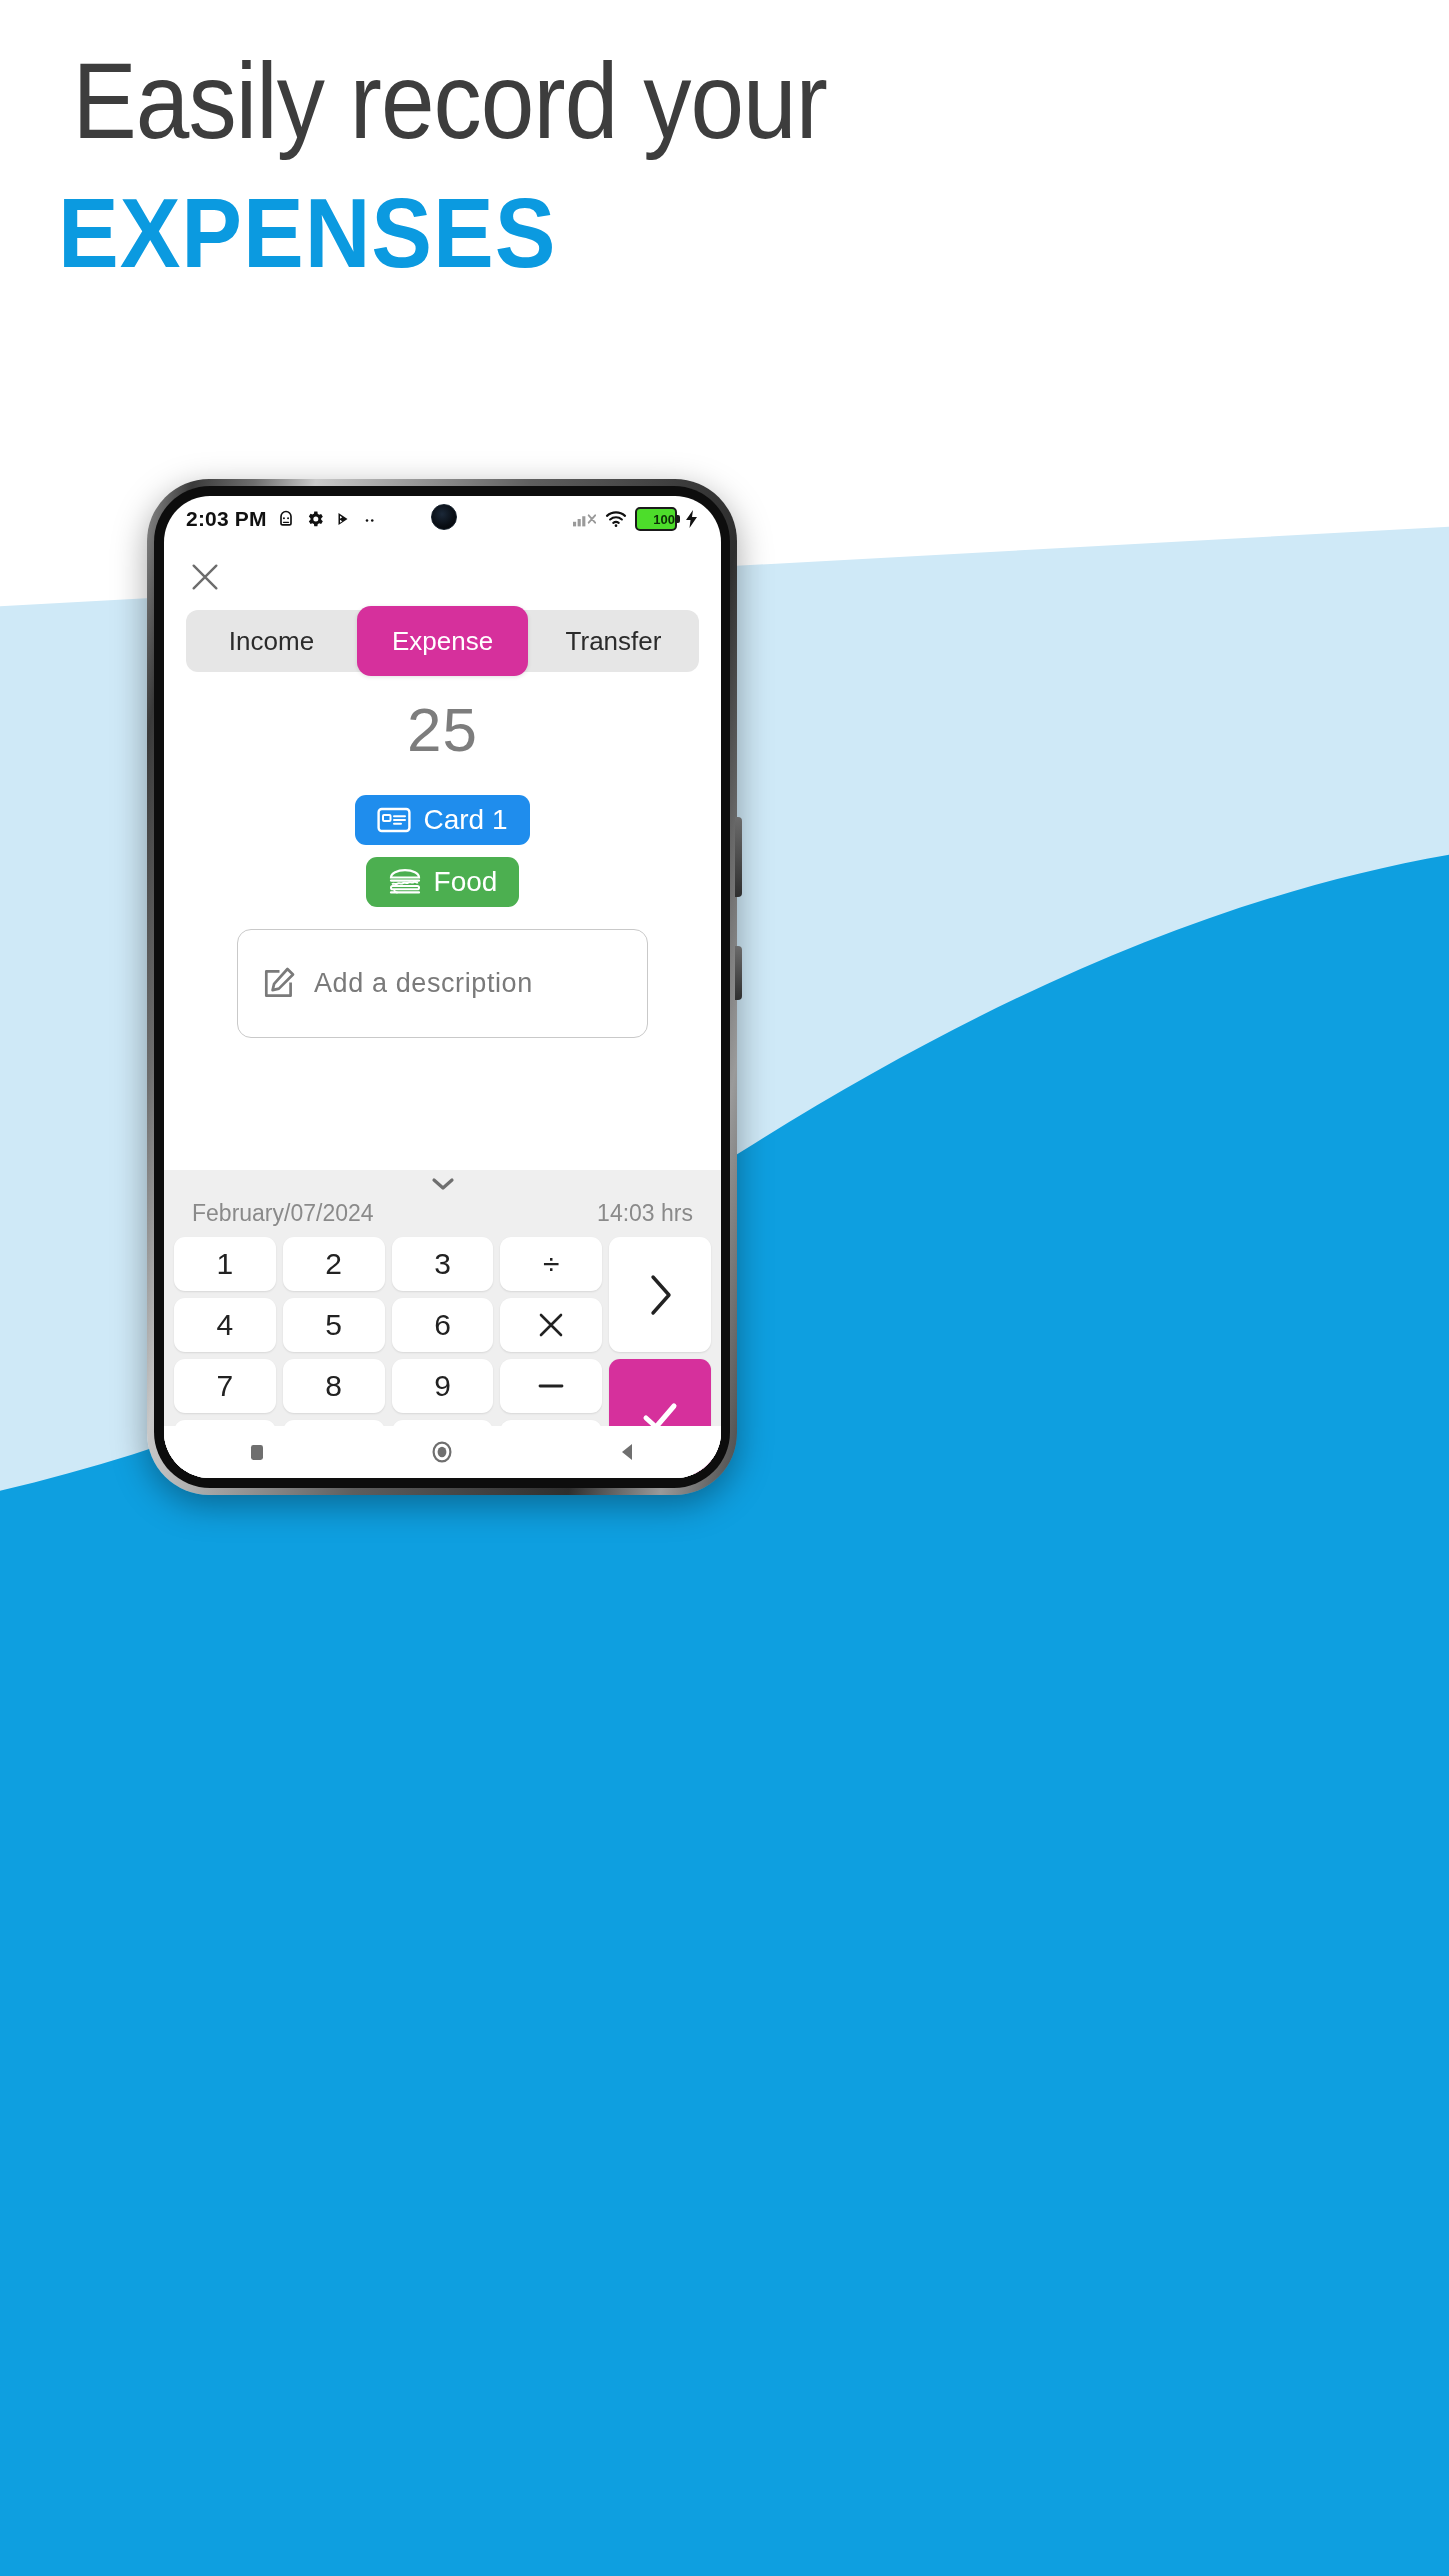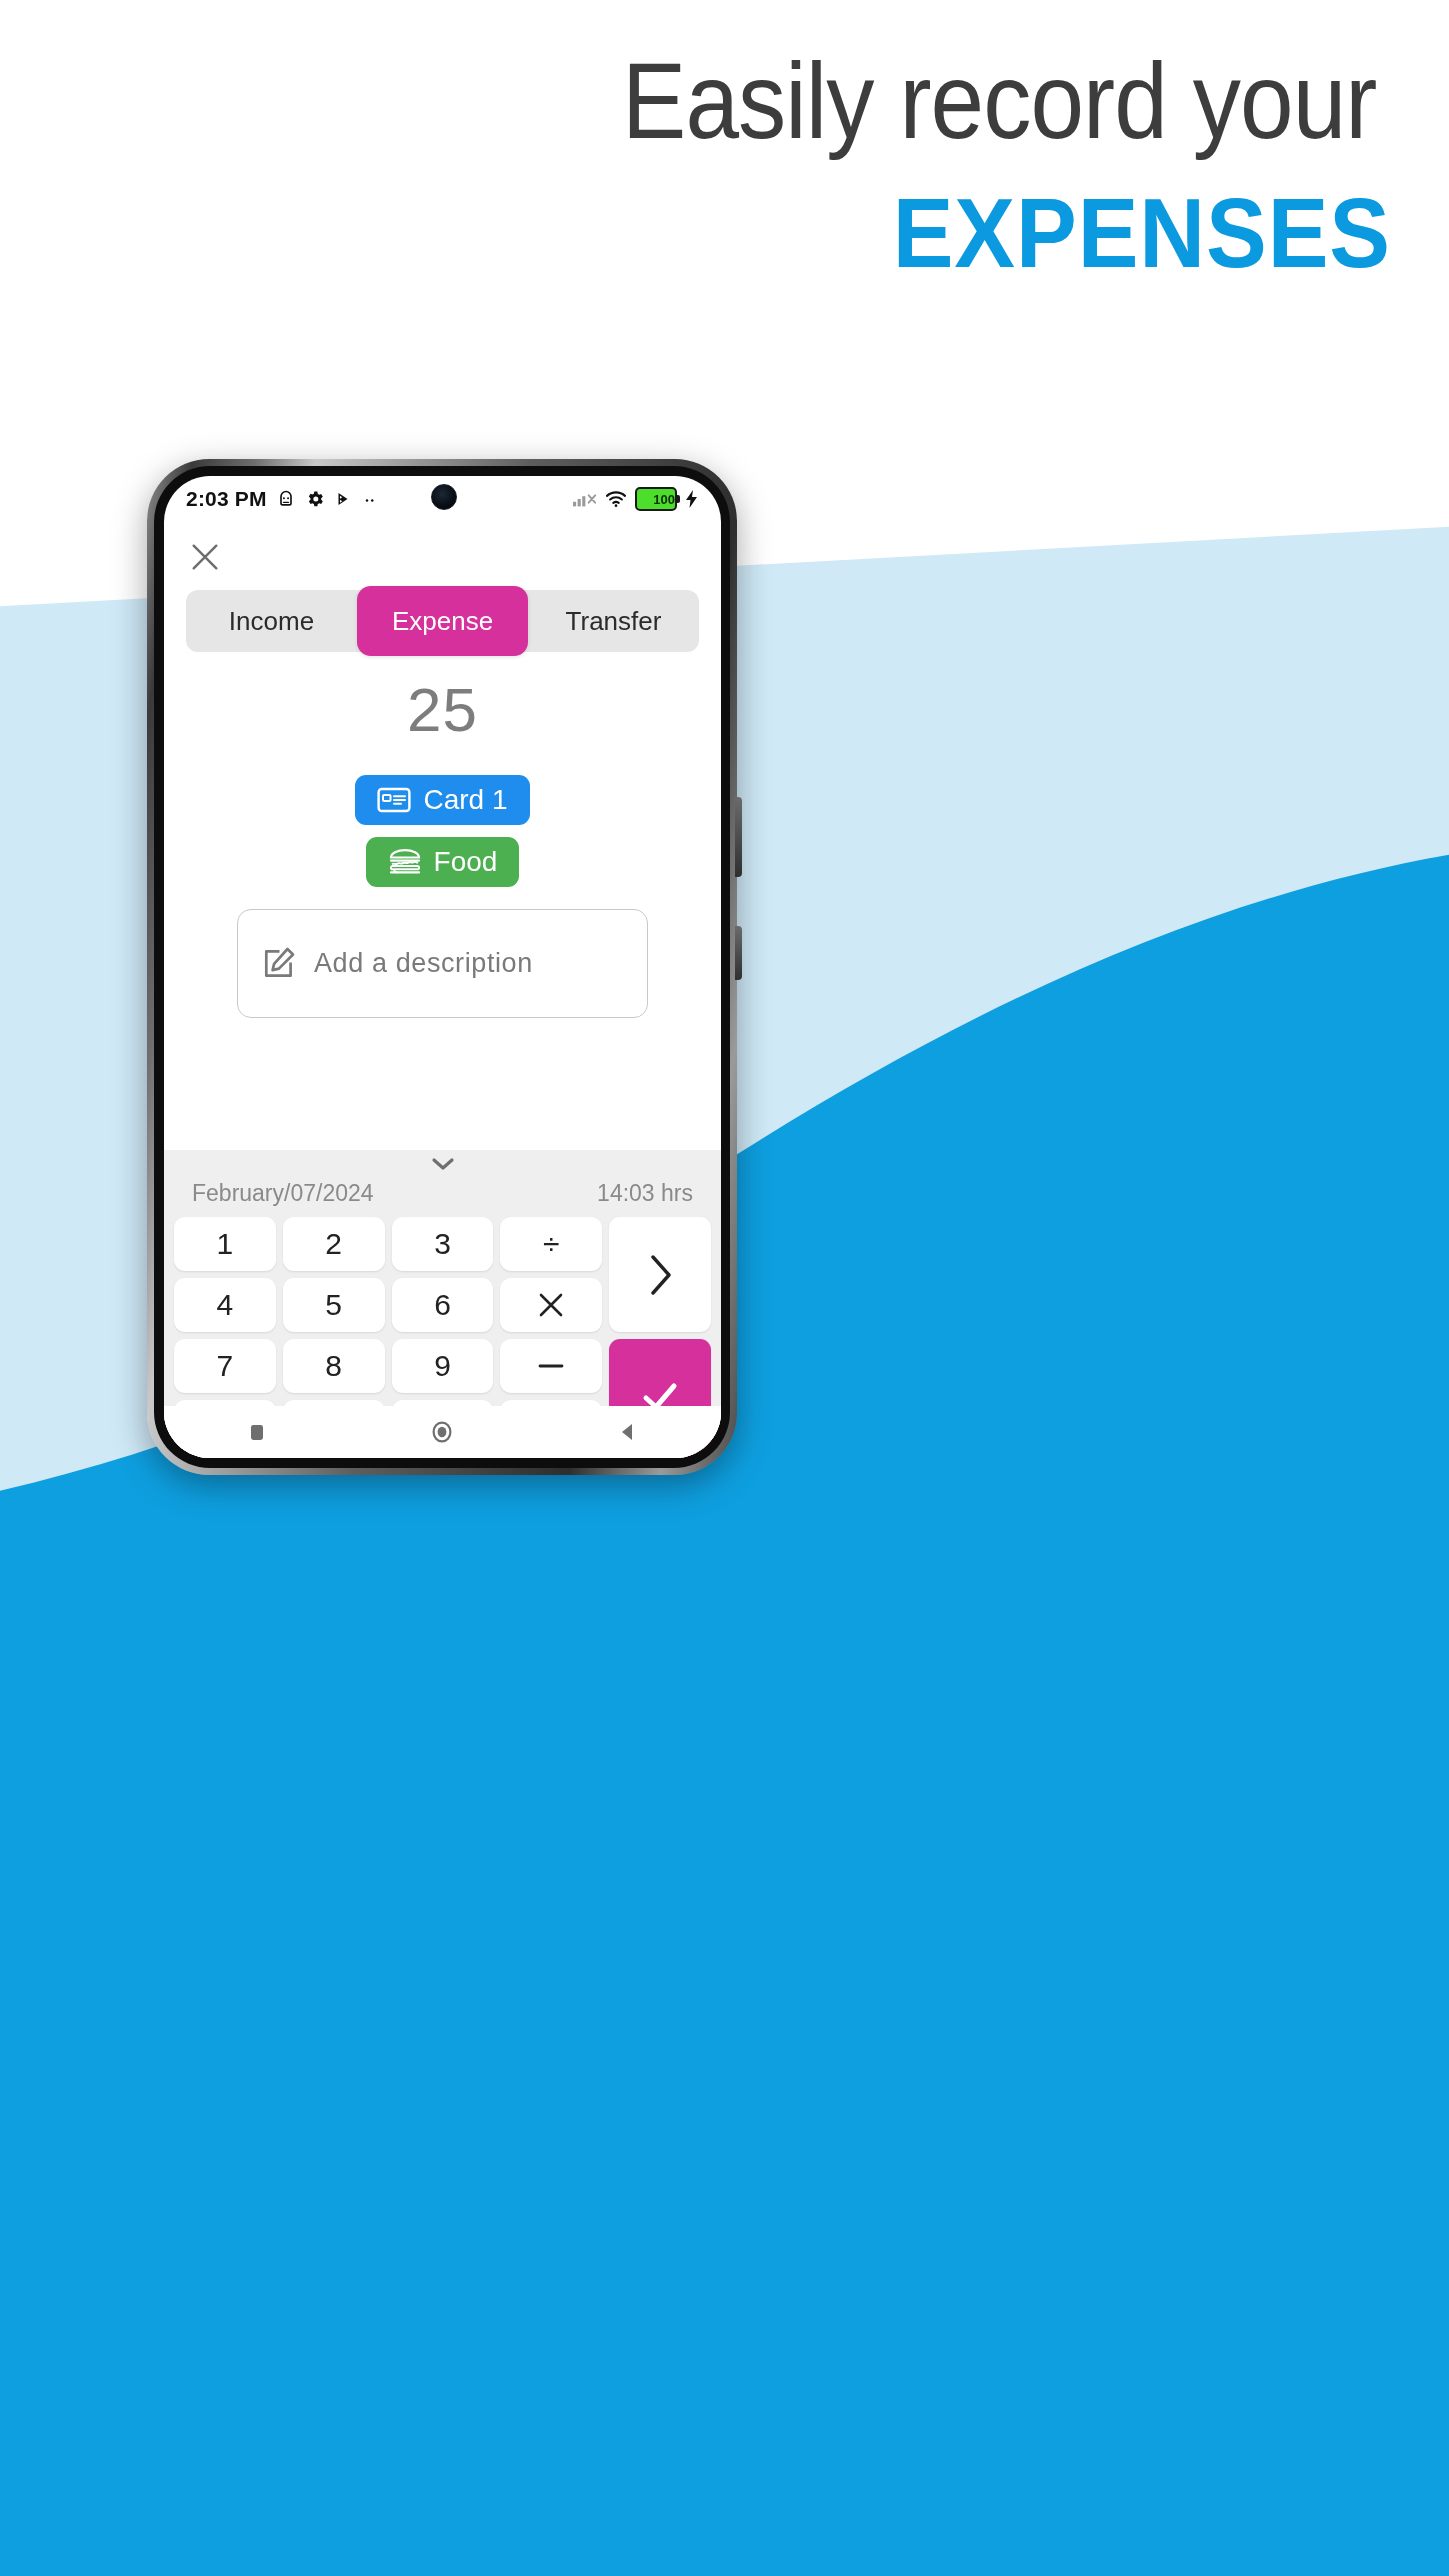--- a/index.html
+++ b/index.html
@@ -4,36 +4,36 @@
 <style>
   html,body{margin:0;padding:0;}
   body{
     width:1449px;height:2576px;overflow:hidden;position:relative;
     background:#ffffff;
     font-family:"Liberation Sans", sans-serif;
   }
   
   #bg{position:absolute;inset:0;z-index:0;}
   
-  .headline-wrap{position:absolute;top:0;left:0;width:1449px;z-index:4;text-align:right;}
+  .headline-wrap{position:absolute;top:0;left:0;width:1449px;z-index:4;text-align:left;}
   .headline-1{
     font-size:107px;line-height:1.0;color:#3d3d3d;font-weight:400;
     letter-spacing:-1px;margin-top:48px;
     font-family:"Liberation Sans", sans-serif;
     transform:scaleX(0.90);transform-origin:center;
   }
   .headline-2{
     font-size:99px;line-height:1.0;color:#0b9ae0;font-weight:700;
     letter-spacing:1px;margin-top:28px;
     font-family:"Liberation Sans", sans-serif;
     transform:scaleX(0.92);transform-origin:center;
   }
   
   #phone{
-    position:absolute;left:147px;top:459px;width:590px;height:1016px;
+    position:absolute;left:147px;top:479px;width:590px;height:1016px;
     z-index:5;
   }
   .phone-outer{
     position:absolute;left:0;top:0;width:590px;height:1016px;
     border-radius:62px;
     background:linear-gradient(100deg,#8e8e8e 0%,#3a3a3a 6%,#6e6e6e 14%,#c9c9c9 22%,#5e5e5e 50%,#2e2e2e 78%,#9a9a9a 90%,#4a4a4a 100%);
     box-shadow:0 10px 34px rgba(0,0,0,.35);
   }
   .phone-mid{
     position:absolute;left:7px;top:7px;width:576px;height:1002px;

